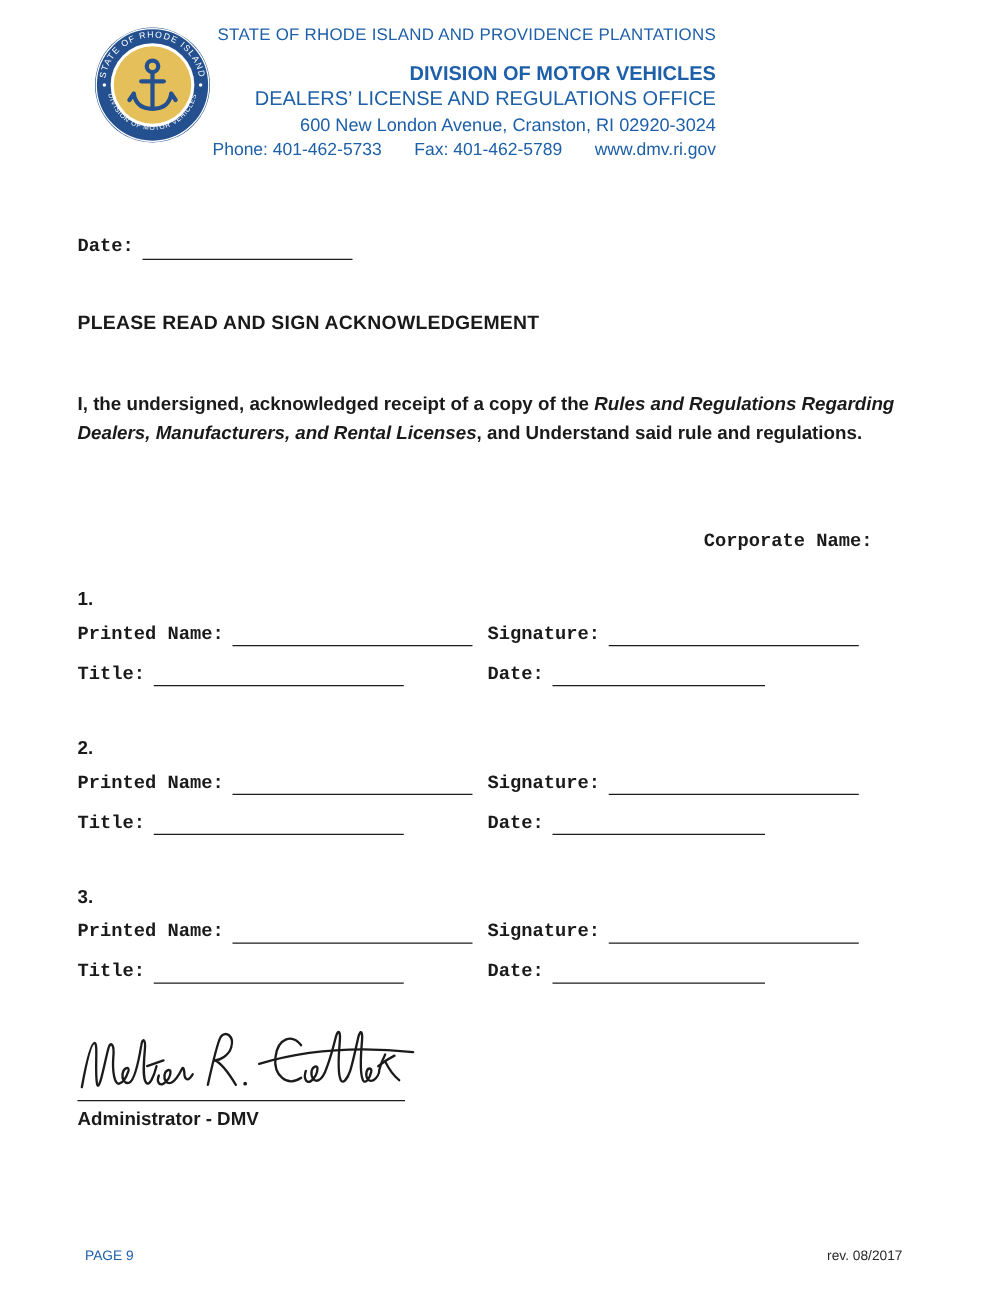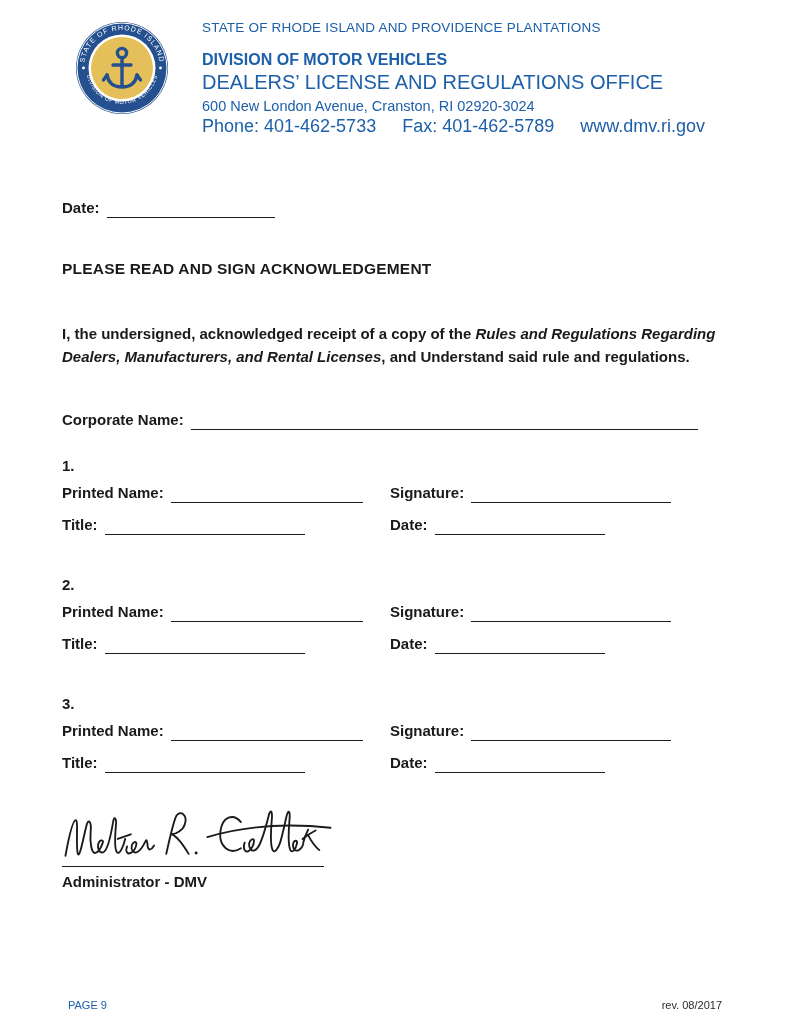--- a/index.html
+++ b/index.html
@@ -8,39 +8,39 @@
     position: relative;
     width: 800px; height: 1035px;
     margin: 0 auto;
     background: #ffffff;
     color: #1a1a1a;
     overflow: hidden;
   }
   
   .header { display: flex; align-items: flex-start; padding: 14px 0 0 74px; }
   .seal { width: 96px; height: 96px; flex: 0 0 auto; margin-top: 6px; }
-  .hdr-text { margin-left: 32px; color: #1d5fa8; }
+  .hdr-text { color: #1d5fa8; text-align: right; }
   .hdr-line1 { font-size: 13.5px; letter-spacing: .2px; margin-top: 6px; }
   .hdr-division { font-size: 16px; font-weight: bold; margin-top: 16px; }
-  .hdr-office { font-size: 20px; margin-top: 2px; }
+  .hdr-office { font-size: 16px; margin-top: 2px; }
   .hdr-address { font-size: 14.5px; margin-top: 4px; }
-  .hdr-contact { font-size: 18px; margin-top: 2px; }
+  .hdr-contact { font-size: 14px; margin-top: 2px; }
   .hdr-contact span { margin-right: 26px; }
   .hdr-contact span:last-child { margin-right: 0; }
   
   .content { padding: 0 62px; font-size: 15px; }
   .bl { display: inline-block; border-bottom: 1.6px solid #1c1c1c; height: 19px; margin-left: 7px; }
   .field { display: flex; align-items: flex-end; }
-  .field .lbl { font-weight: bold; white-space: nowrap; line-height: 1.25; }
+  .field .lbl { font-weight: bold; white-space: nowrap; line-height: 1.25; font-family: Liberation Mono, monospace; }
   .date-row { margin-top: 62px; }
   .date-row .bl { width: 168px; }
   .heading { margin-top: 42px; font-size: 15.5px; font-weight: bold; letter-spacing: .2px; }
   .ack { margin-top: 44px; width: 662px; font-weight: bold; line-height: 1.55; }
   .ack i { font-style: italic; }
-  .corp-row { margin-top: 42px; width: 636px; }
+  .corp-row { margin-top: 66px; width: 636px; flex-direction: column; }
   .corp-row .bl { flex: 1; }
   .dba-row { margin-top: 30px; width: 600px; }
   .dba-row .bl { flex: 1; }
   .signer { margin-top: 27px; }
   .signer + .signer { margin-top: 41px; }
   .signer-num { font-weight: bold; margin-bottom: 10px; }
   .cols { display: flex; margin-bottom: 13px; }
   .cell-left { width: 328px; display: flex; align-items: flex-end; }
   .cell-right { display: flex; align-items: flex-end; }
   .bl-printed { width: 192px; }

